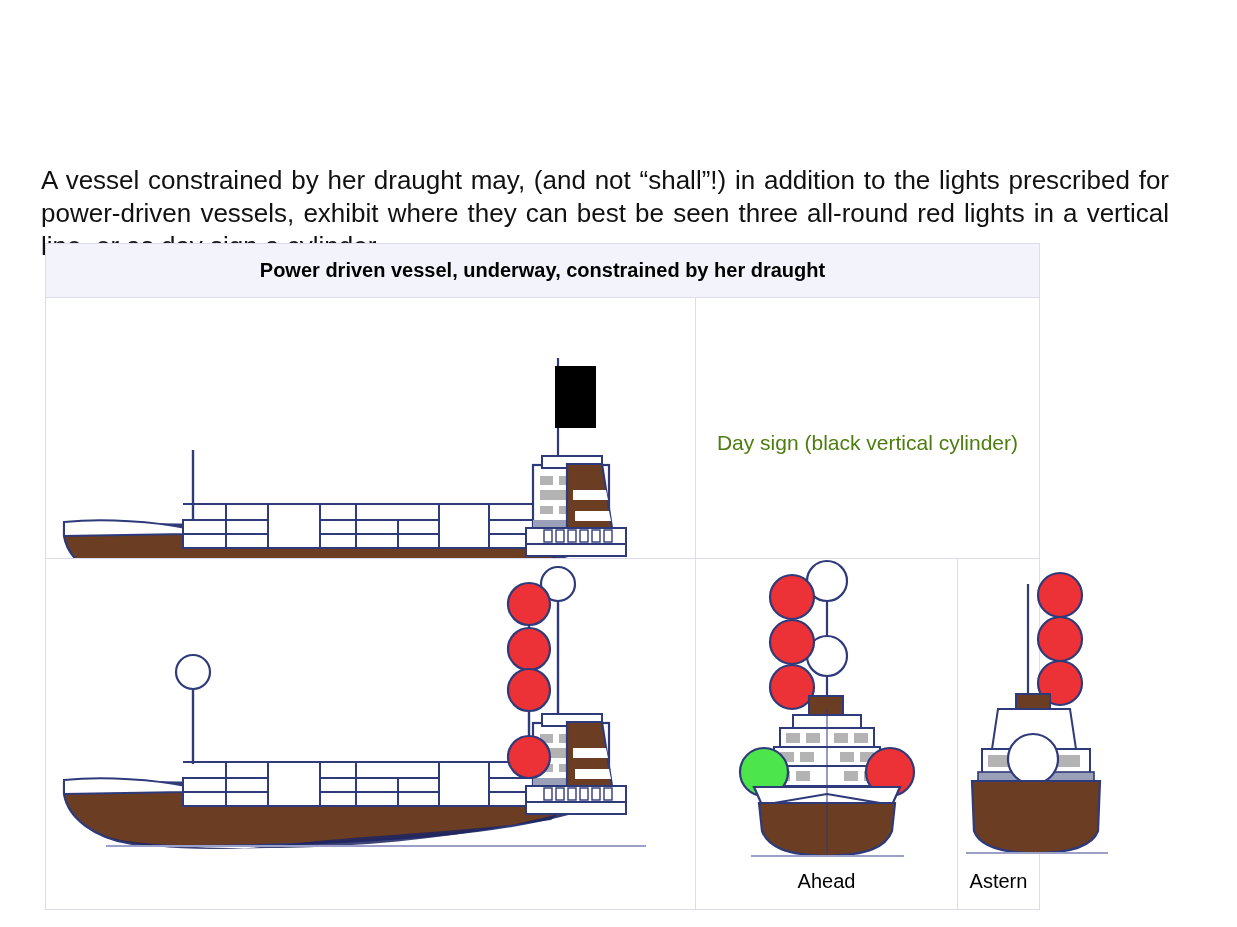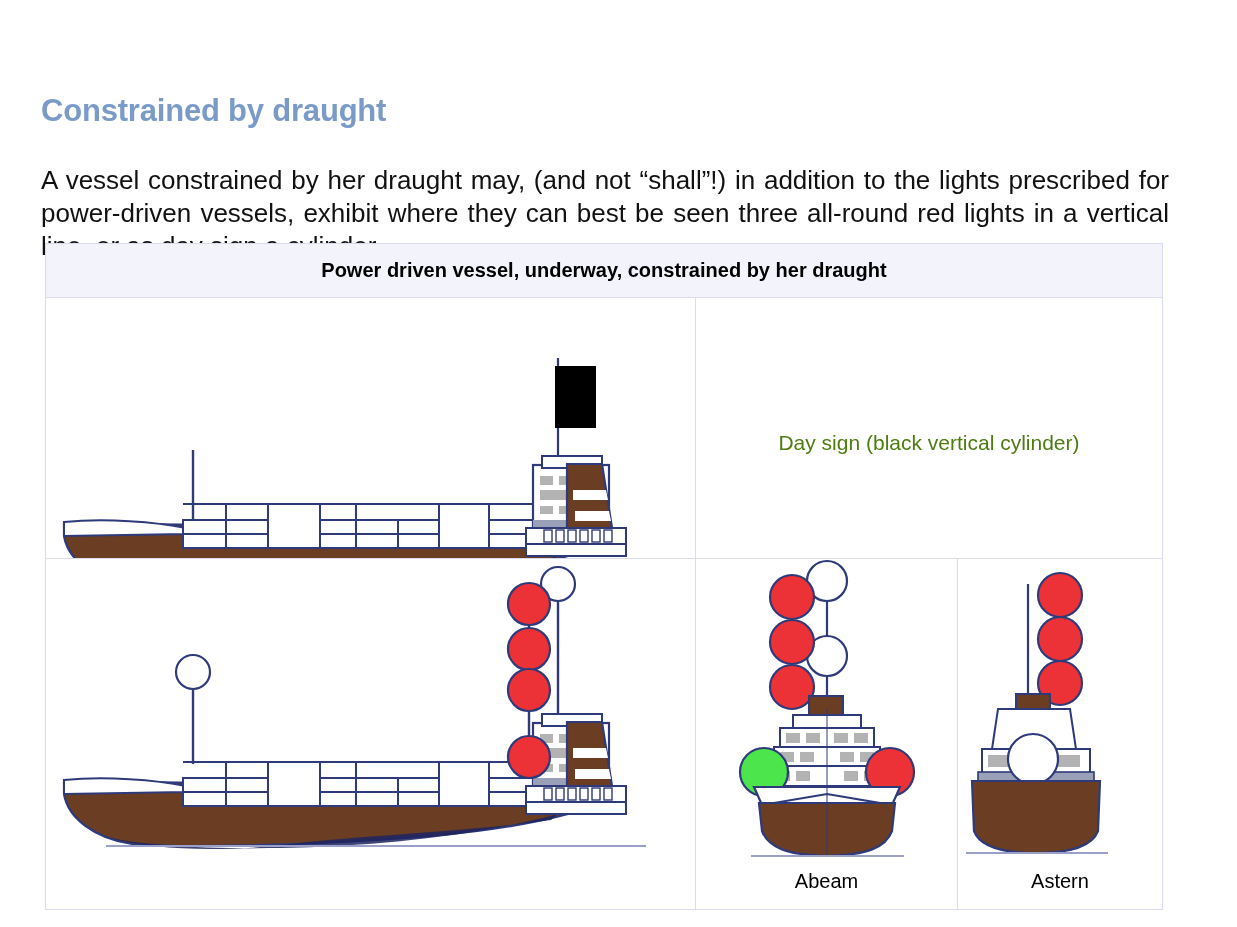--- a/index.html
+++ b/index.html
@@ -18,21 +18,21 @@
   }
 
   .body-text {
     position: absolute; left: 41px; top: 138px; width: 1128px;
     font-size: 26px; line-height: 33px; color: #111111;
     text-align: justify; text-justify: inter-word;
   }
 
   .table {
     position: absolute; left: 45px; top: 243px;
-    width: 1118px; height: 667px;
+    width: 995px; height: 667px;
     border: 1px solid #dcdcf0;
     background: #ffffff;
   }
   .thead {
     height: 54px; width: 100%;
     background: #f3f3fb;
     border-bottom: 1px solid #dcdcf0;
     display: flex; align-items: center; justify-content: center;
   }
   .thead-title { font-size: 20px; font-weight: bold; color: #000; }
@@ -52,21 +52,20 @@
   }
   .cell-abeam .caption { bottom: 16px; }
   svg { display: block; }
   .svgwrap { position: absolute; left: 0; top: 0; }
 </style>
 </head>
 <body>
 
 <div class="page">
 
-  <h1 class="heading">Constrained by draught</h1>
 
   <p class="body-text">A vessel constrained by her draught may, (and not “shall”!) in addition to the lights prescribed for power-driven vessels, exhibit where they can best be seen three all-round red lights in a vertical line, or as day sign a cylinder.</p>
 
   <div class="table">
 
     <div class="thead">
       <div class="thead-title">Power driven vessel, underway, constrained by her draught</div>
     </div>
 
     <div class="row1">
@@ -254,21 +253,21 @@
           <circle cx="194" cy="213" r="24" fill="#ed3237" stroke="#2f3a7a" stroke-width="2.2"></circle>
 
           <path d="M 58,228 L 204,228 L 196,246 L 131,235 L 66,246 Z" fill="#ffffff" stroke="#2f3a7a" stroke-width="2.2"></path>
 
           <path d="M 63,244 L 199,244 L 196,272 C 190,288 172,296 131,297
                    C 90,296 72,288 66,272 Z" fill="#6b3d23" stroke="#2f3a7a" stroke-width="2.2"></path>
           <line x1="131" y1="150" x2="131" y2="297" stroke="#2f3a7a" stroke-width="1.4" opacity="0.7"></line>
           <line x1="55" y1="297" x2="208" y2="297" stroke="#9aa0c8" stroke-width="2"></line>
         </svg>
         </div>
-        <div class="caption">Abeam</div>
+        <div class="caption">Ahead</div>
       </div>
 
       <div class="cell-astern">
         <div class="svgwrap">
         <svg width="205" height="310" viewBox="0 0 205 310">
 
           <line x1="70" y1="25" x2="70" y2="140" stroke="#2f3a7a" stroke-width="2.2"></line>
 
           <line x1="102" y1="35" x2="102" y2="140" stroke="#2f3a7a" stroke-width="2.2"></line>
           <circle cx="102" cy="36" r="22" fill="#ed3237" stroke="#2f3a7a" stroke-width="2.2"></circle>

